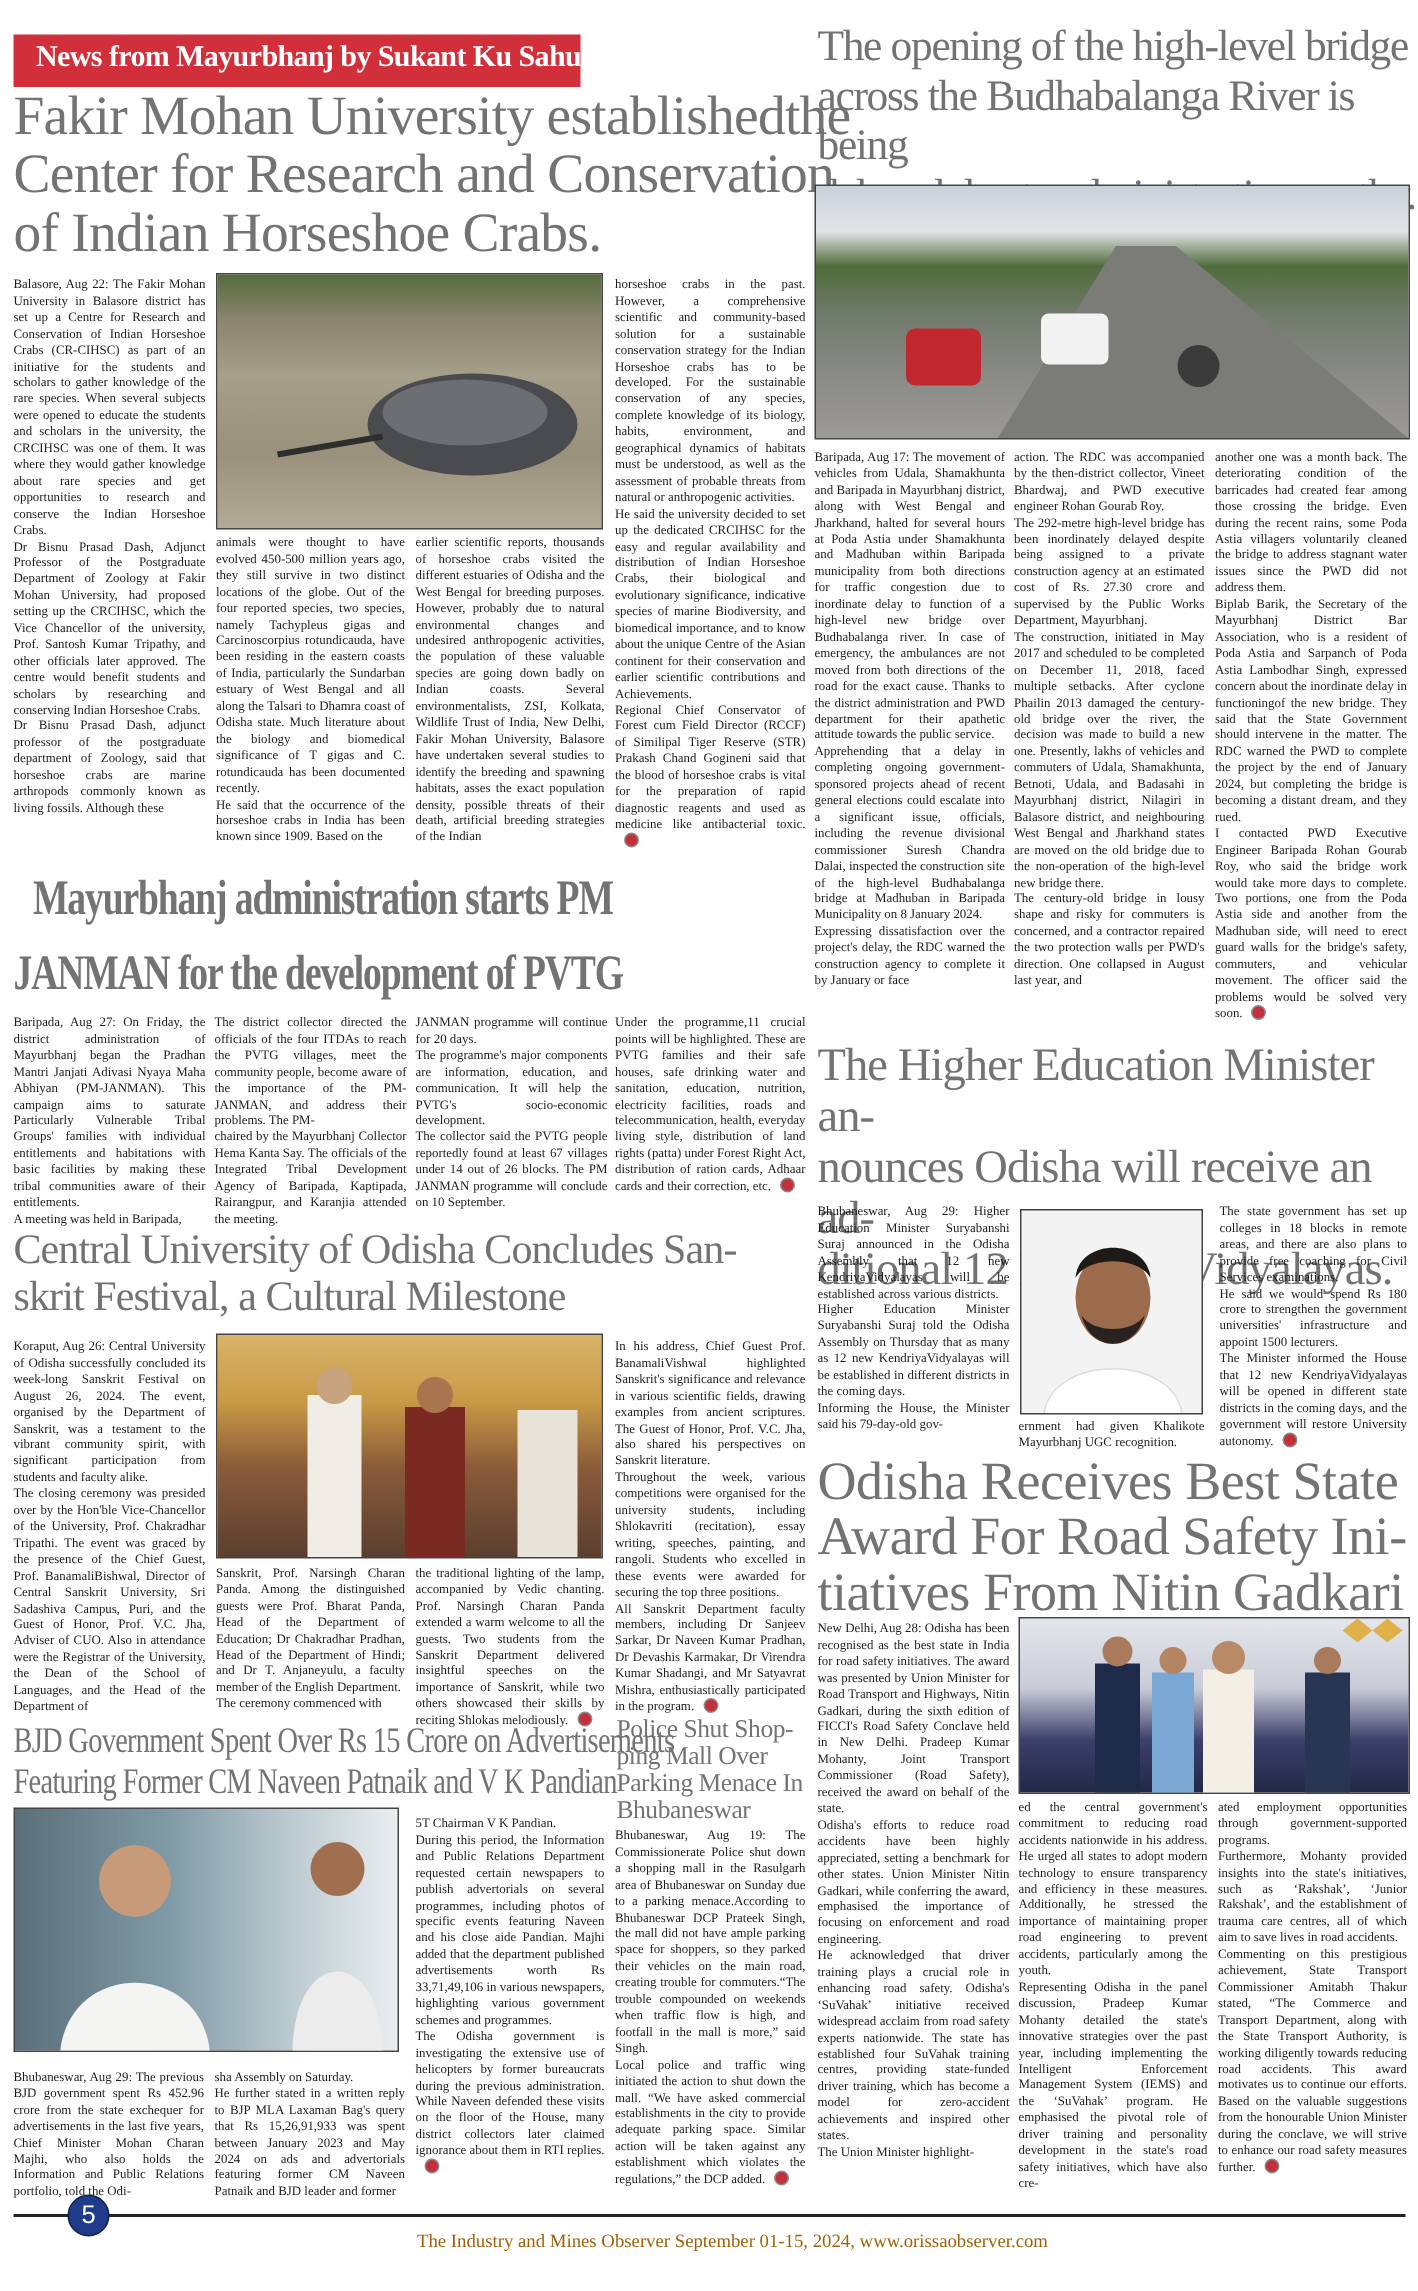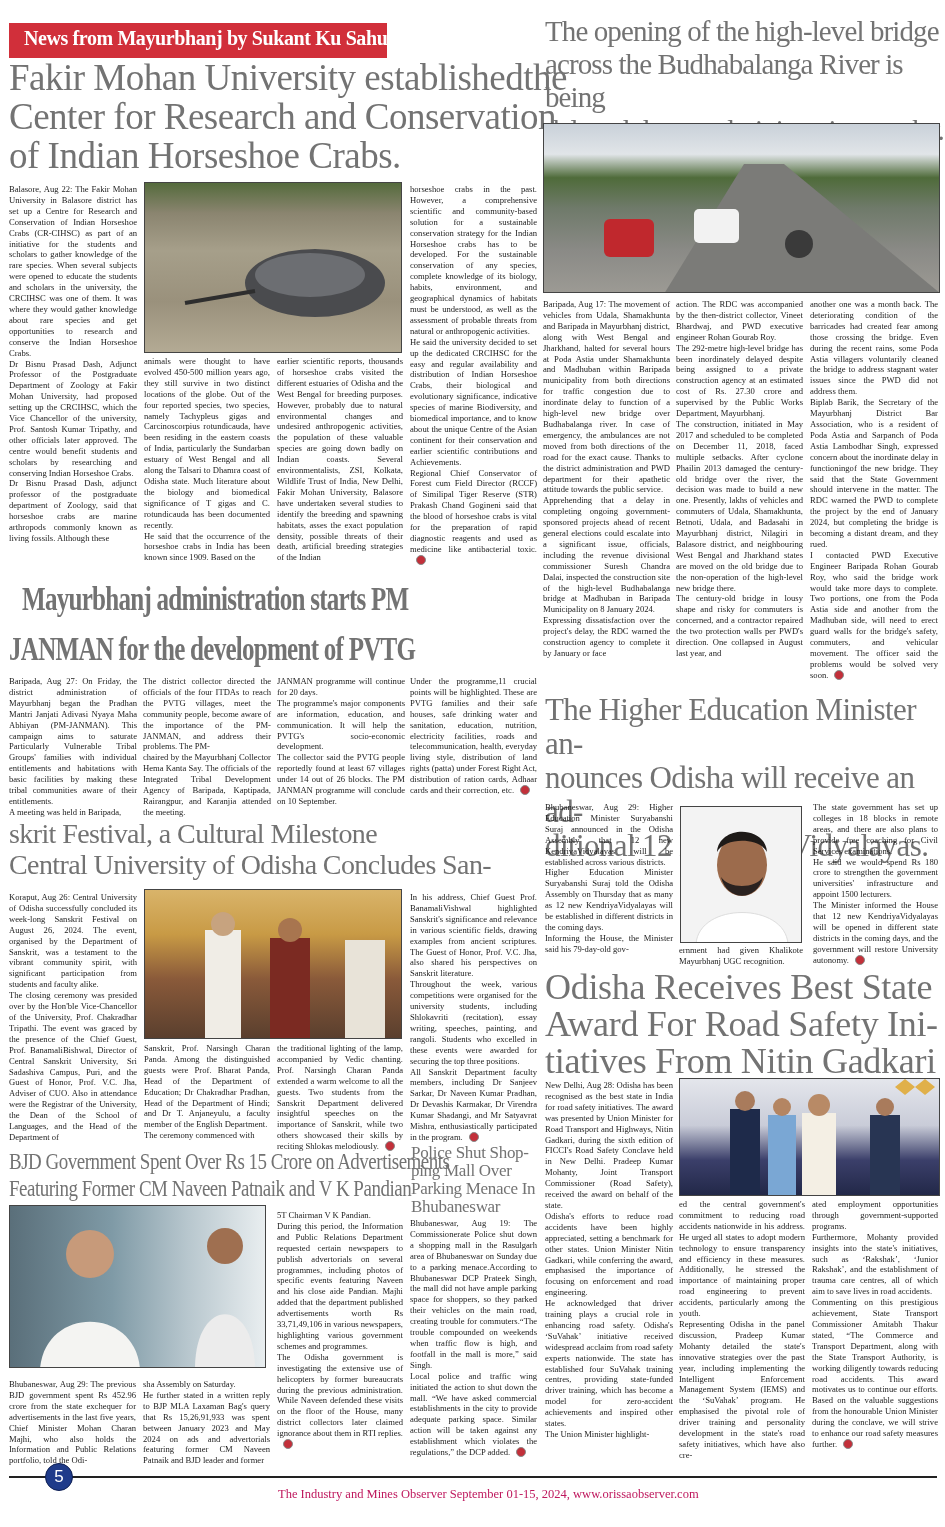--- a/index.html
+++ b/index.html
@@ -100,22 +100,22 @@
 <div class="col" style="left:277px;top:676px;width:128px;">
   <p>JANMAN programme will continue for 20 days.</p>
   <p>The programme's major components are information, education, and communication. It will help the PVTG's socio-economic development.</p>
   <p>The collector said the PVTG people reportedly found at least 67 villages under 14 out of 26 blocks. The PM JANMAN programme will conclude on 10 September.</p>
 </div>
 <div class="col" style="left:410px;top:676px;width:127px;">
   <p><span>Under the programme,11 crucial points will be highlighted. These are PVTG families and their safe houses, safe drinking water and sanitation, education, nutrition, electricity facilities, roads and telecommunication, health, everyday living style, distribution of land rights (patta) under Forest Right Act, distribution of ration cards, Adhaar cards and their correction, etc.</span><span class="endmark"></span></p>
 </div>
 
 <div class="hd" style="left:9px;top:818px;font-size:28px;line-height:31px;letter-spacing:-0.6px;">
+  <div>Central University of Odisha Concludes San-</div>
   <div>skrit Festival, a Cultural Milestone</div>
-  <div>Central University of Odisha Concludes San-</div>
 </div>
 
 <div class="photo" style="left:144px;top:889px;width:258px;height:150px;background:linear-gradient(180deg,#d9b46a 0%,#c89a45 30%,#8a5a3a 60%,#5a3f2e 100%);">
   <svg width="258" height="150" viewBox="0 0 258 150">
     <rect x="60" y="40" width="36" height="110" fill="#f0ede6"></rect>
     <circle cx="78" cy="34" r="12" fill="#c7a37f"></circle>
     <rect x="125" y="48" width="40" height="102" fill="#7b2a22"></rect>
     <circle cx="145" cy="40" r="12" fill="#a8754f"></circle>
     <rect x="200" y="50" width="40" height="100" fill="#e8e3d8"></rect>
   </svg>
@@ -239,13 +239,13 @@
 <div class="col" style="left:812px;top:1199px;width:126px;">
   <p>ated employment opportunities through government-supported programs.</p>
   <p>Furthermore, Mohanty provided insights into the state's initiatives, such as ‘Rakshak’, ‘Junior Rakshak’, and the establishment of trauma care centres, all of which aim to save lives in road accidents.</p>
   <p><span>Commenting on this prestigious achievement, State Transport Commissioner Amitabh Thakur stated, “The Commerce and Transport Department, along with the State Transport Authority, is working diligently towards reducing road accidents. This award motivates us to continue our efforts. Based on the valuable suggestions from the honourable Union Minister during the conclave, we will strive to enhance our road safety measures further.</span><span class="endmark"></span></p>
 </div>
 
 <div class="rule" style="left:9px;top:1476px;width:928px;height:2px;"></div>
 <div class="abs" style="left:45px;top:1463px;width:28px;height:28px;border-radius:50%;background:#1f3b8a;border:1.5px solid #0e1f52;color:#fff;font-family:'Liberation Sans',sans-serif;font-size:17px;line-height:25px;text-align:center;">
   <span>5</span>
 </div>
-<div class="abs" style="left:278px;top:1487px;font-size:12.5px;color:#be185d;font-family:'Liberation Serif',serif;white-space:nowrap;">The Industry and Mines Observer September 01-15, 2024, www.orissaobserver.com</div>
+<div class="abs" style="left:278px;top:1487px;font-size:12.5px;color:#a16207;font-family:'Liberation Serif',serif;white-space:nowrap;">The Industry and Mines Observer September 01-15, 2024, www.orissaobserver.com</div>
 
 </body></html>

